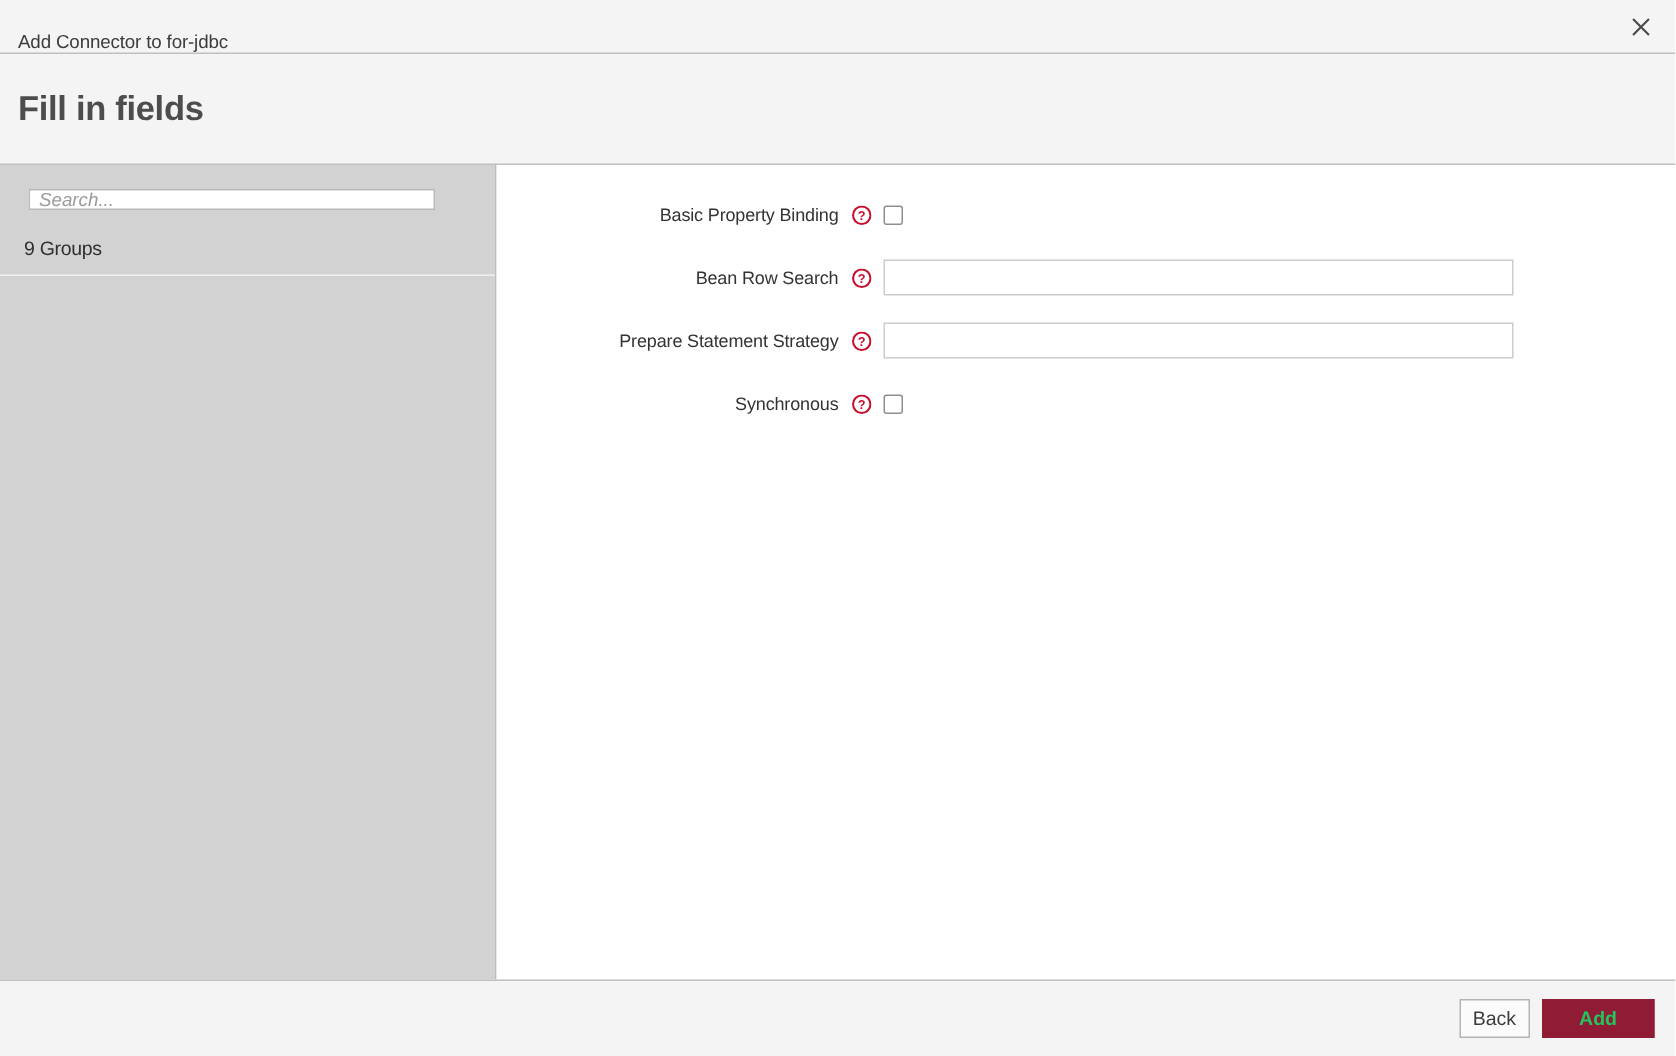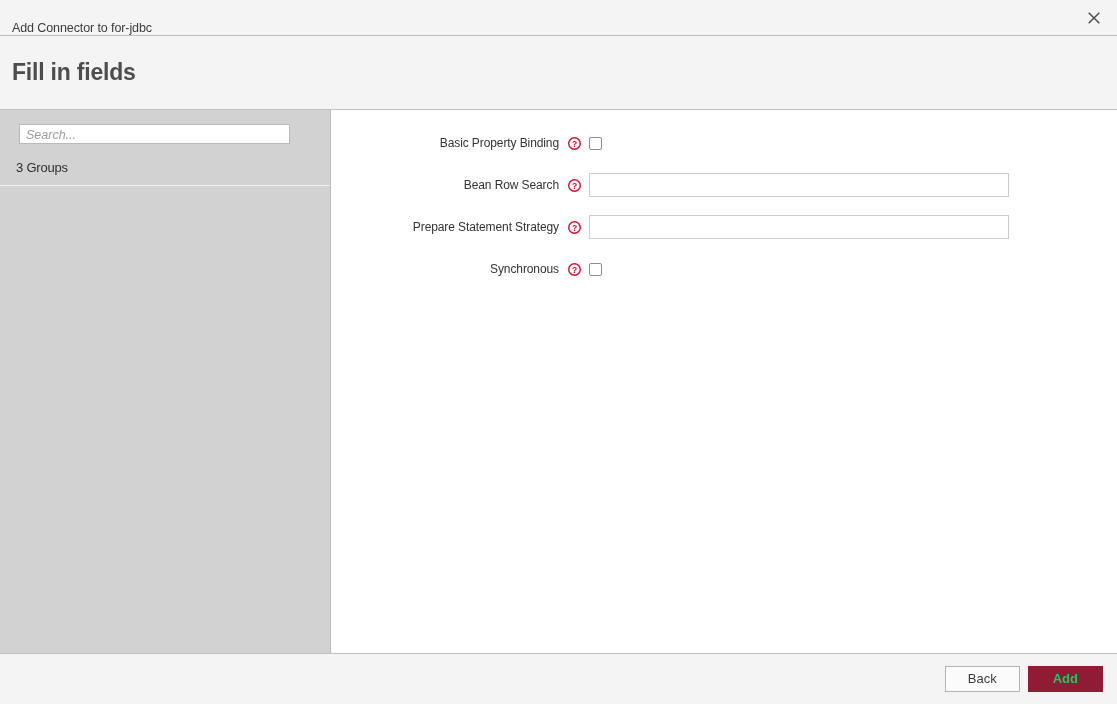--- a/index.html
+++ b/index.html
@@ -91,26 +91,26 @@
     border-right: 1px solid #bdbdbd;
     box-sizing: border-box;
     display: flex;
     flex-direction: column;
   }
   .search-wrap {
     padding: 14px 0 0 19px;
   }
   .search-input {
     width: 271px;
-    height: 20px;
+    height: 14px;
     box-sizing: border-box;
     background: #ffffff;
     border: 1px solid #b9b9b9;
     font-family: "Liberation Sans", sans-serif;
-    font-size: 13px;
+    font-size: 15px;
     color: #333333;
     padding: 0 6px;
     outline: none;
   }
   .search-input::placeholder {
     color: #9b9b9b;
     font-style: italic;
     font-size: 12.5px;
   }
   .groups-count {
@@ -222,21 +222,21 @@
     align-items: center;
     justify-content: flex-end;
     padding-right: 14px;
   }
   .btn {
     font-family: "Liberation Sans", sans-serif;
     font-size: 13px;
     height: 26px;
     box-sizing: border-box;
     cursor: pointer;
-    padding: 0 22px;
+    padding: 0 8px;
     margin-left: 8px;
     line-height: 24px;
   }
   .btn-secondary {
     background: #fbfbfb;
     border: 1px solid #b4b4b4;
     color: #3c3c3c;
   }
   .btn-primary {
     background: #8f1c34;
@@ -263,21 +263,21 @@
   <div class="stepheader">
     <span class="stepheader-text">Fill in fields</span>
   </div>
 
   <div class="body">
 
     <div class="sidebar">
       <div class="search-wrap">
         <input class="search-input" type="text" placeholder="Search..." style="">
       </div>
-      <div class="groups-count">3 Groups</div>
+      <div class="groups-count">9 Groups</div>
       <div class="sidebar-filler"></div>
     </div>
 
     <div class="formpanel">
 
       <div class="field-row">
         <div class="field-label-cell">Basic Property Binding</div>
         <div class="help-cell">
           <svg class="help-icon" width="13" height="13" viewBox="0 0 13 13" aria-hidden="true">
             <circle cx="6.5" cy="6.5" r="5.8" fill="none" stroke="#c8102e" stroke-width="1.4"></circle>

